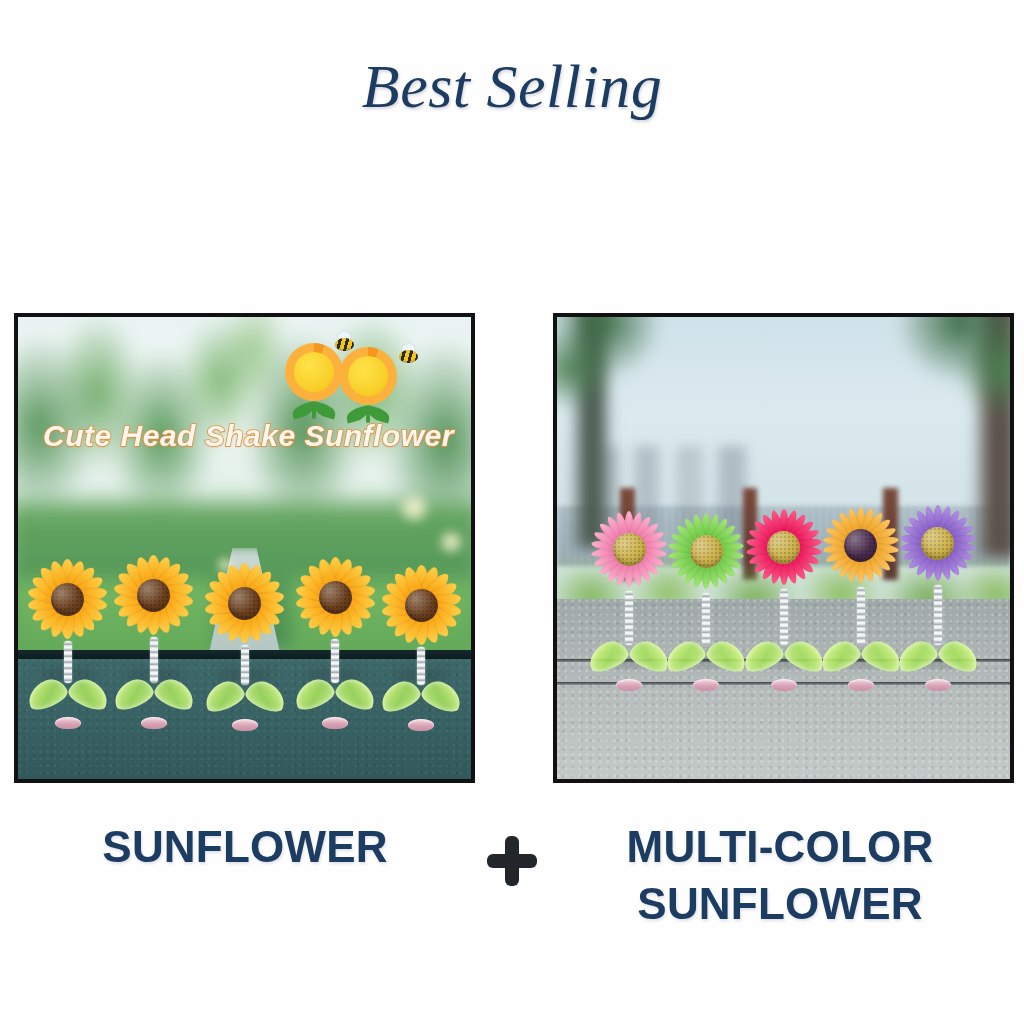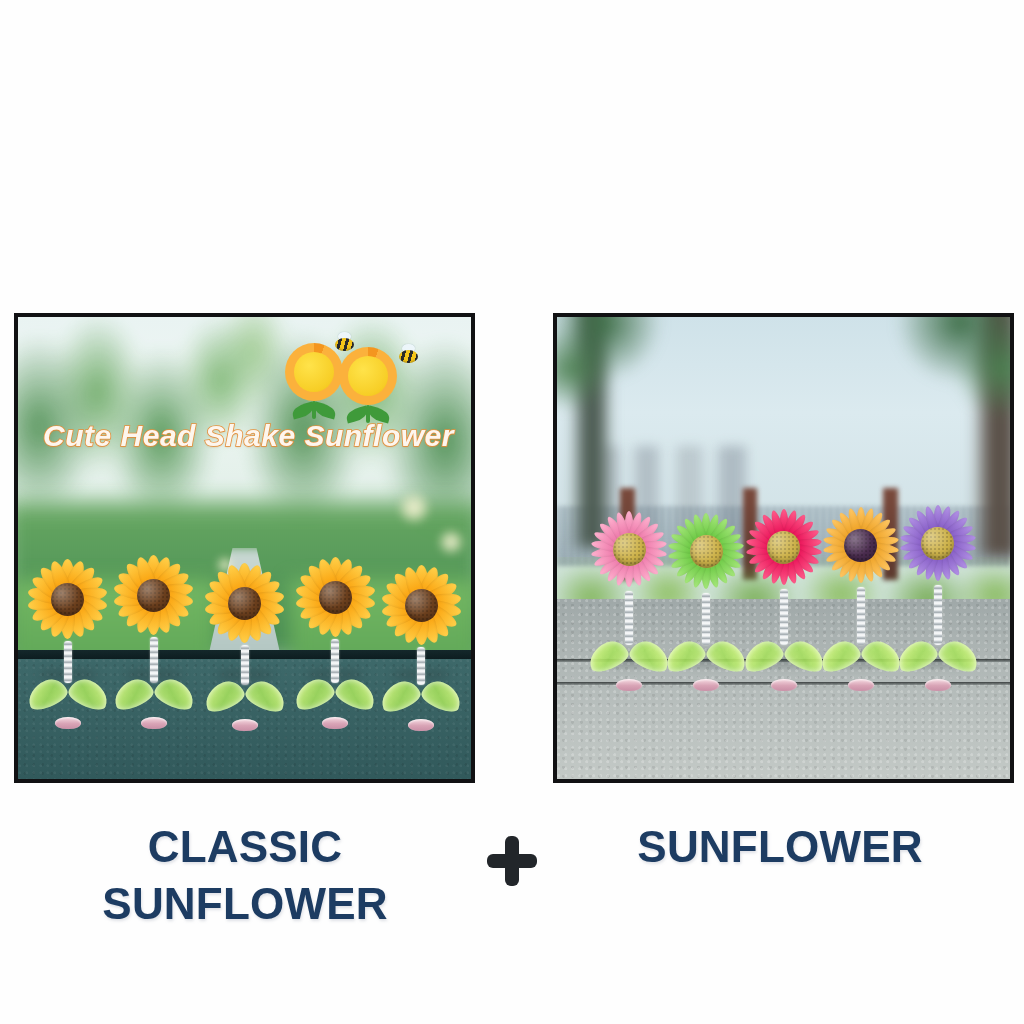--- a/index.html
+++ b/index.html
@@ -378,20 +378,21 @@
   .caption.left  { left: 10px; }
   .caption.right { left: 545px; }
   .caption span { display:block; }
 </style>
 </head>
 <body>
 
 <div class="page">
 
   <div class="header">
+    <div class="headline-best">Best Selling</div>
   </div>
 
   <div class="panels">
 
     <div class="panel left">
       <div class="scene">
         <div class="l-sky"></div>
         <div class="l-trees"></div>
         <div class="l-hedge"></div>
         <div class="l-lawnL"></div>
@@ -793,20 +794,20 @@
       </div>
     </div>
 
     <div class="plus">
       <i class="h"></i>
         <i class="v"></i>
     </div>
   </div>
 
   <div class="caption left">
-    <span>CLASSIC</span>
     <span>SUNFLOWER</span>
   </div>
   <div class="caption right">
+    <span>MULTI-COLOR</span>
     <span>SUNFLOWER</span>
   </div>
 
 </div>
 
 </body></html>

